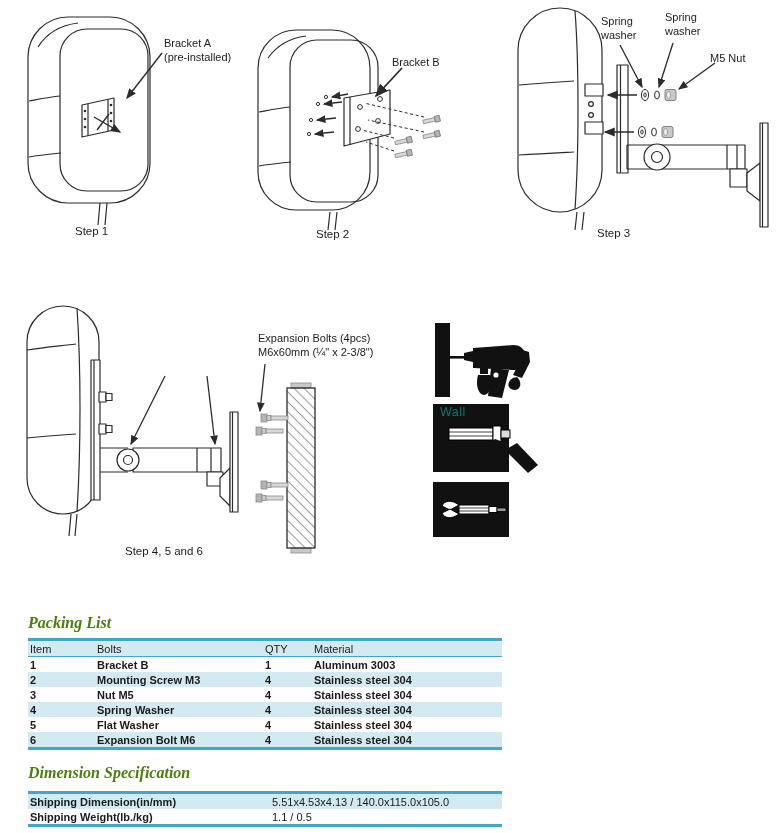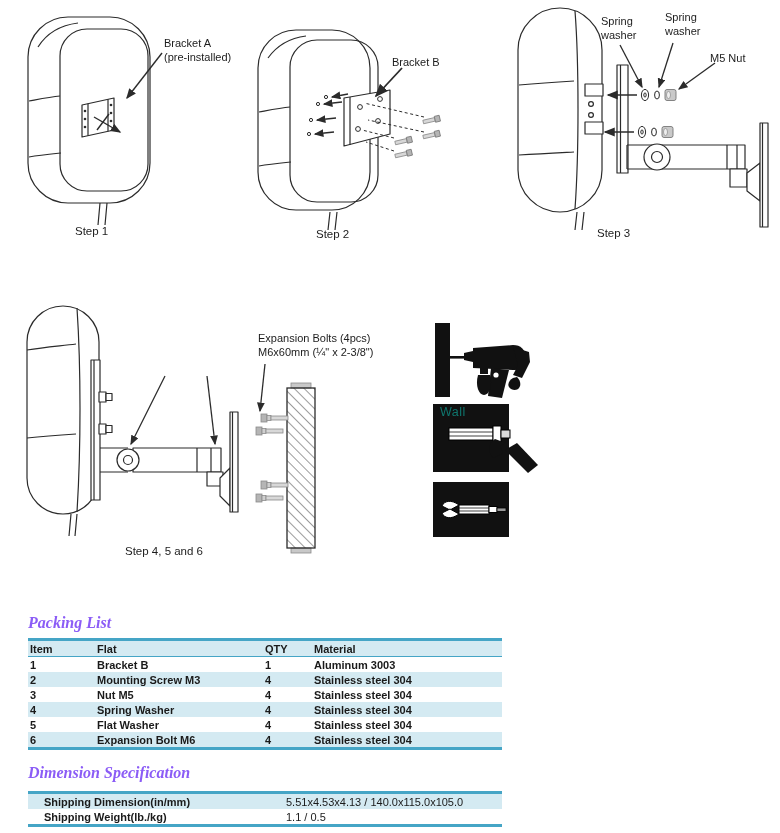--- a/index.html
+++ b/index.html
@@ -3,30 +3,30 @@
 <meta charset="utf-8">
 <style>
   html,body{margin:0;padding:0;background:#fff;}
   .page{position:relative;width:780px;height:833px;background:#ffffff;overflow:hidden;
         font-family:"Liberation Sans",sans-serif;color:#1a1a1a;}
   .abs{position:absolute;}
   .diagram-label{position:absolute;font-size:11px;line-height:1.28;white-space:pre-line;color:#1c1c1c;}
   .caption{position:absolute;font-size:11.5px;color:#1c1c1c;}
   .wall-label{position:absolute;font-size:12.5px;color:#0f766e;letter-spacing:.5px;}
   .sec-title{position:absolute;font-family:"Liberation Serif",serif;font-style:italic;font-weight:700;
-             font-size:16px;color:#8b5cf6;}
+             font-size:16px;color:#4d7c0f;}
   table.doc{position:absolute;border-collapse:collapse;width:474px;table-layout:fixed;
             font-family:"Liberation Sans",sans-serif;font-size:11px;}
   table.pk{border-top:3px solid #45A5C6;border-bottom:3px solid #45A5C6;}
-  table.pk th{background:#D4EAF2;text-align:left;font-weight:700;padding:1px 2px;height:13px;
+  table.pk th{background:#D4EAF2;text-align:left;font-weight:400;padding:1px 2px;height:13px;
               border-bottom:1.2px solid #45A5C6;}
   table.pk td{padding:1px 2px;height:13px;font-weight:600;}
   table.pk tbody tr:nth-child(even){background:#D4EAF2;}
   table.ms{border-top:3px solid #45A5C6;border-bottom:3px solid #45A5C6;}
-  table.ms td{padding:1px 16px;height:13px;}
+  table.ms td{padding:1px 2px;height:13px;}
   table.ms tr:first-child{background:#D4EAF2;}
   table.ms td.lbl{font-weight:700;}
   table.ms td.val{font-weight:400;}
   svg{display:block;}
 </style>
 </head>
 <body>
 
 <div class="page">
 
@@ -299,21 +299,21 @@
   <table class="doc pk" style="left:28px;top:638px">
     <colgroup>
         <col style="width:67px">
         <col style="width:168px">
         <col style="width:49px">
         <col>
       </colgroup>
     <thead>
       <tr>
         <th>Item</th>
-        <th>Flat</th>
+        <th>Bolts</th>
         <th>QTY</th>
         <th>Material</th>
       </tr>
     </thead>
     <tbody>
       <tr>
         <td>1</td>
         <td>Bracket B</td>
         <td>1</td>
         <td>Aluminum 3003</td>

